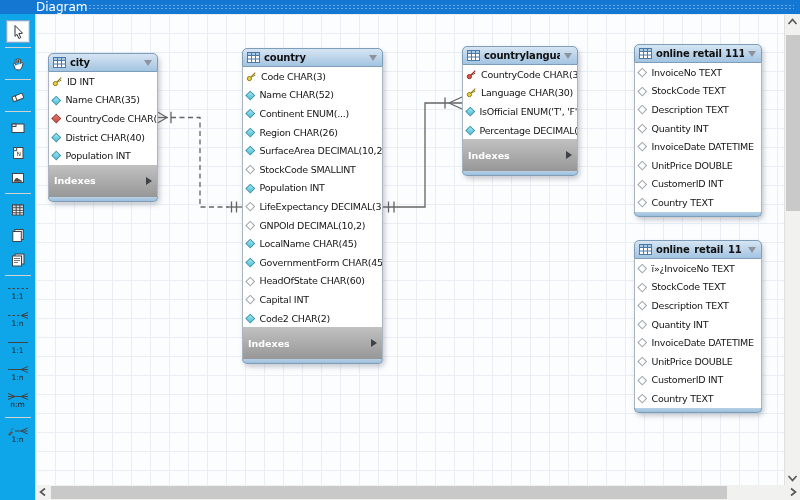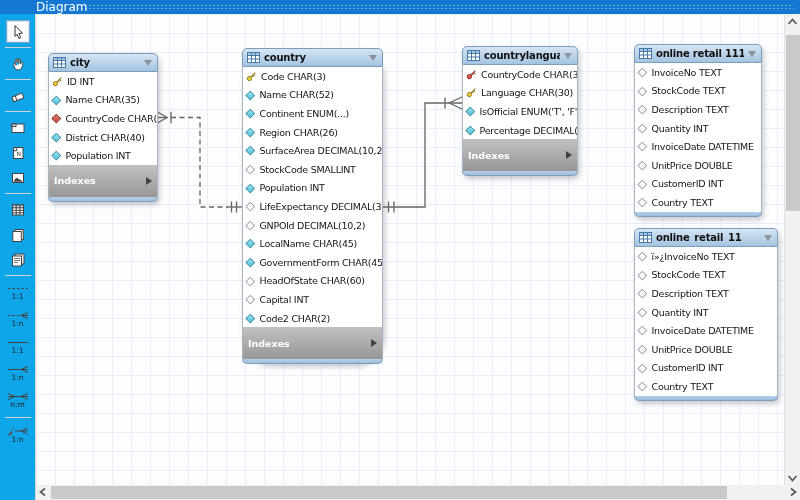--- a/index.html
+++ b/index.html
@@ -135,21 +135,21 @@
           <span class="dia notnull"></span>
           <span>Population INT</span>
         </div>
       </div>
       <div class="t-footer">
         <span>Indexes</span>
         <span class="f-arrow"></span>
       </div>
       <div class="t-strip"></div>
     </div>
-    <div class="table" style="left: 242px; top: 48px; width: 141px; border-radius: 29px;">
+    <div class="table" style="left: 242px; top: 48px; width: 141px;">
       <div class="t-header">
         <span class="keyicon">
           <svg width="13" height="11" viewBox="0 0 13 11">
      <rect x="0.5" y="0.5" width="12" height="10" fill="#fff" stroke="#4a78a8"></rect>
      <rect x="0.5" y="0.5" width="12" height="3" fill="#a8c8e4" stroke="#4a78a8"></rect>
      <line x1="4.5" y1="0.5" x2="4.5" y2="10.5" stroke="#4a78a8"></line>
      <line x1="8.5" y1="0.5" x2="8.5" y2="10.5" stroke="#4a78a8"></line>
      <line x1="0.5" y1="7" x2="12.5" y2="7" stroke="#4a78a8"></line>
    </svg>
         </span>
@@ -316,21 +316,21 @@
           <span class="dia nullable"></span>
           <span>CustomerID INT</span>
         </div>
         <div class="col-row">
           <span class="dia nullable"></span>
           <span>Country TEXT</span>
         </div>
       </div>
       <div class="t-strip"></div>
     </div>
-    <div class="table" style="left: 634px; top: 228px; width: 144px;">
+    <div class="table" style="left: 634px; top: 240px; width: 128px;">
       <div class="t-header">
         <span class="keyicon">
           <svg width="13" height="11" viewBox="0 0 13 11">
      <rect x="0.5" y="0.5" width="12" height="10" fill="#fff" stroke="#4a78a8"></rect>
      <rect x="0.5" y="0.5" width="12" height="3" fill="#a8c8e4" stroke="#4a78a8"></rect>
      <line x1="4.5" y1="0.5" x2="4.5" y2="10.5" stroke="#4a78a8"></line>
      <line x1="8.5" y1="0.5" x2="8.5" y2="10.5" stroke="#4a78a8"></line>
      <line x1="0.5" y1="7" x2="12.5" y2="7" stroke="#4a78a8"></line>
    </svg>
         </span>

